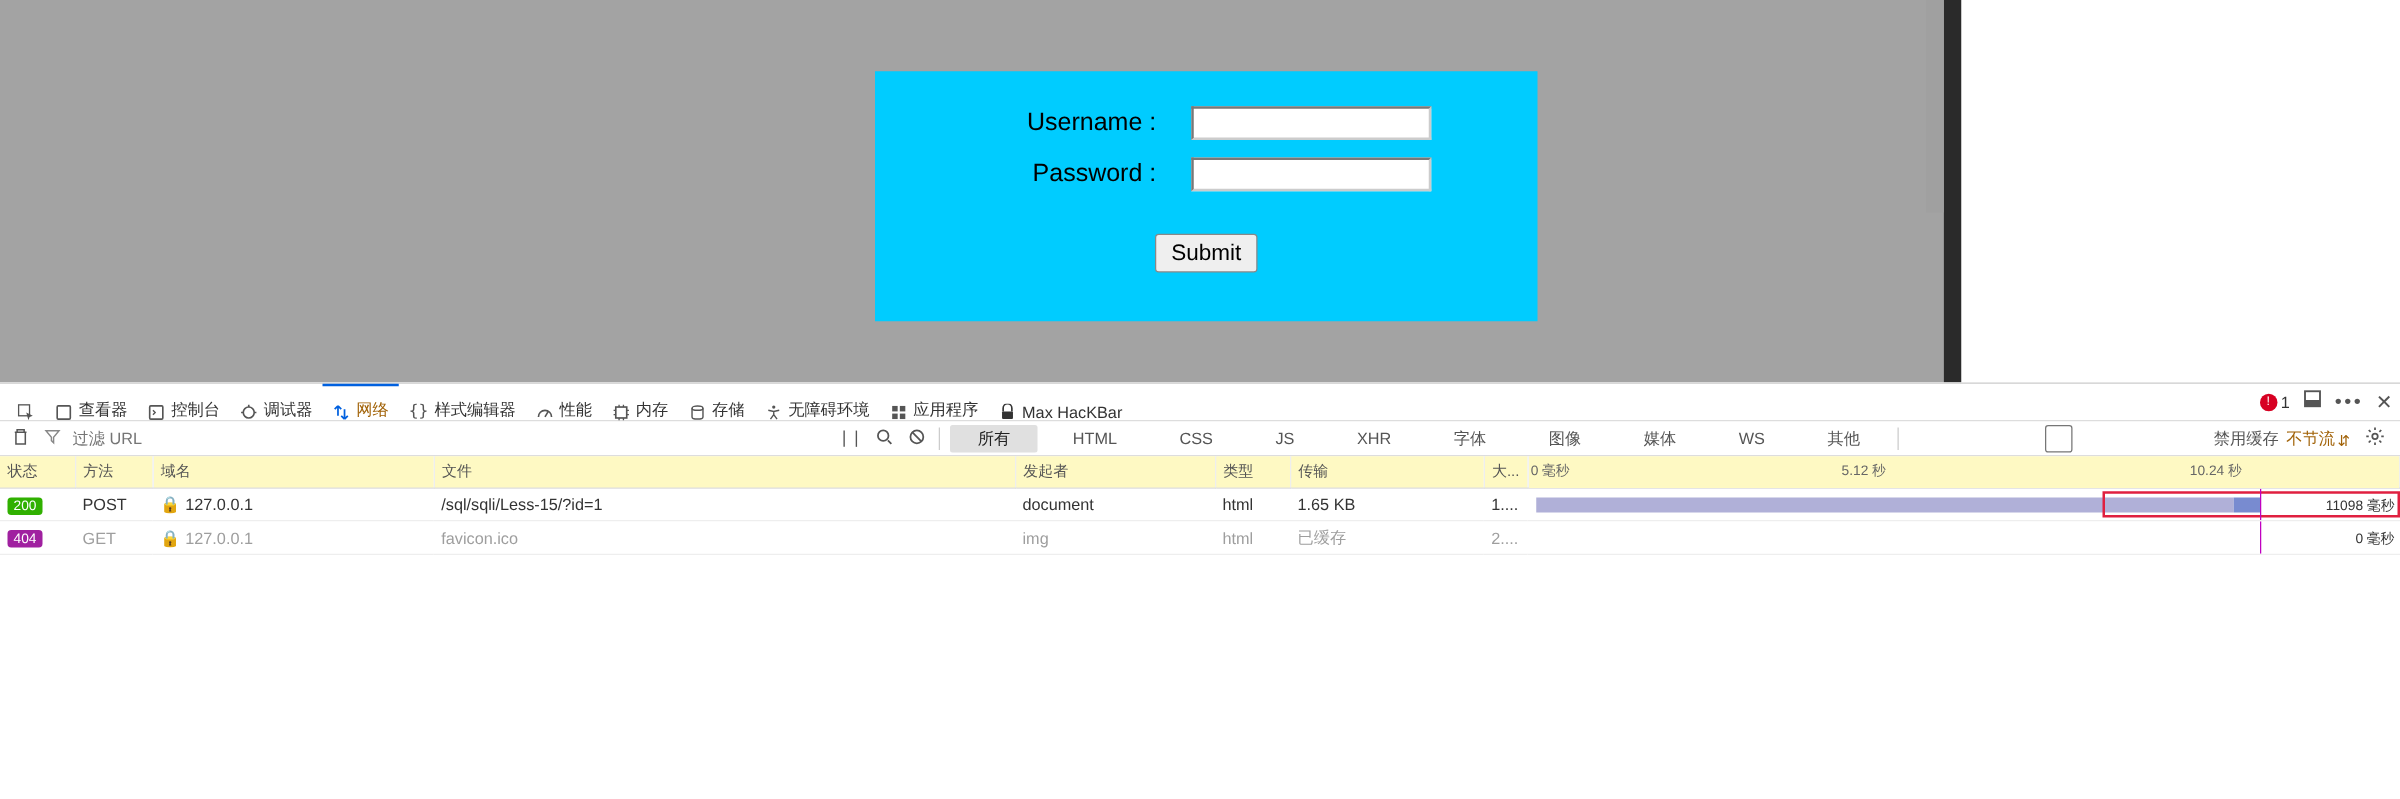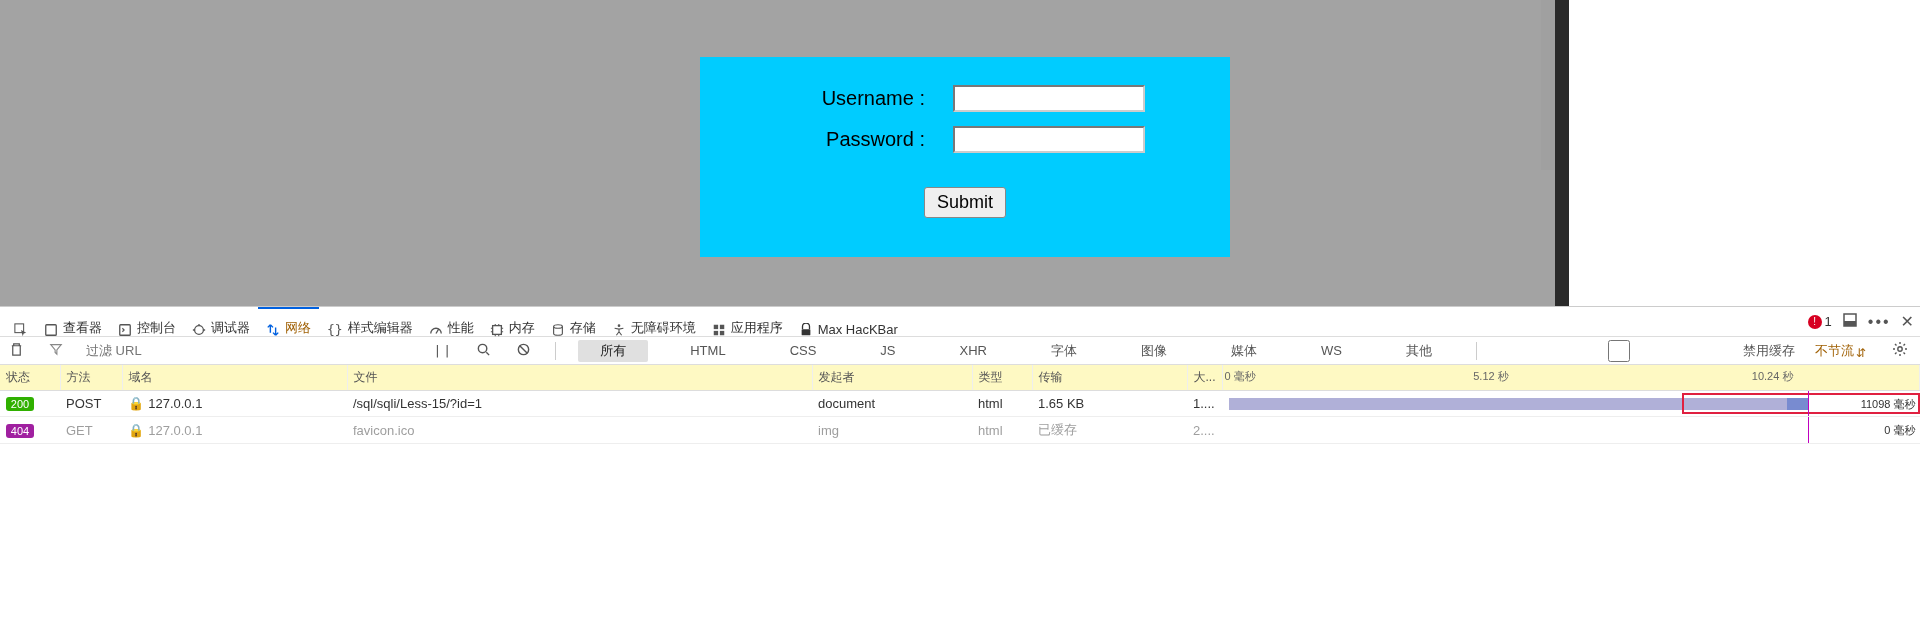--- a/index.html
+++ b/index.html
@@ -21,21 +21,21 @@
 .devtools { position: absolute; top: 306px; left: 0; right: 0; bottom: 0; background: #fff; border-top: 1px solid #ccc; font-size: 13px; color: #333; }
 .dt-tabs { display: flex; align-items: center; height: 30px; padding: 0 6px; border-bottom: 1px solid #ddd; }
 .dt-tab { display: flex; align-items: flex-end; gap: 5px; padding: 0 8px; height: 30px; cursor: pointer; white-space: nowrap; }
 .dt-tab.active { color: #a16207; border-top: 2px solid #0060df; }
 .dt-tab svg, .dt-tab .ico { width: 14px; height: 14px; flex: none; }
 .dt-right { margin-left: auto; display: flex; align-items: center; gap: 10px; }
 .err-badge { width: 14px; height: 14px; border-radius: 50%; background: #d70022; color: #fff; font-size: 10px; display: flex; align-items: center; justify-content: center; }
 .dt-right .icon-btn { font-size: 16px; cursor: pointer; color: #555; }
 
 
-.dt-filter { display: flex; align-items: center; height: 28px; padding: 0 6px; border-bottom: 1px solid #ddd; gap: 20px; }
+.dt-filter { display: flex; align-items: center; height: 28px; padding: 0 6px; border-bottom: 1px solid #ddd; gap: 6px; }
 .dt-filter .icon-btn { width: 20px; text-align: center; cursor: pointer; color: #555; }
 .dt-filter input { border: none; outline: none; flex: 0 0 240px; height: 22px; font-size: 13px; color: #888; }
 .dt-filter .spacer { flex: 1; }
 .type-filter { padding: 2px 22px; cursor: pointer; color: #555; }
 .type-filter.active { background: #e0e0e0; border-radius: 2px; color: #222; }
 .disable-cache { display: flex; align-items: center; gap: 4px; color: #555; }
 .throttle { color: #a16207; display: flex; align-items: flex-end; gap: 2px; }
 .gear { font-size: 15px; cursor: pointer; padding: 0 6px; }
 
 

